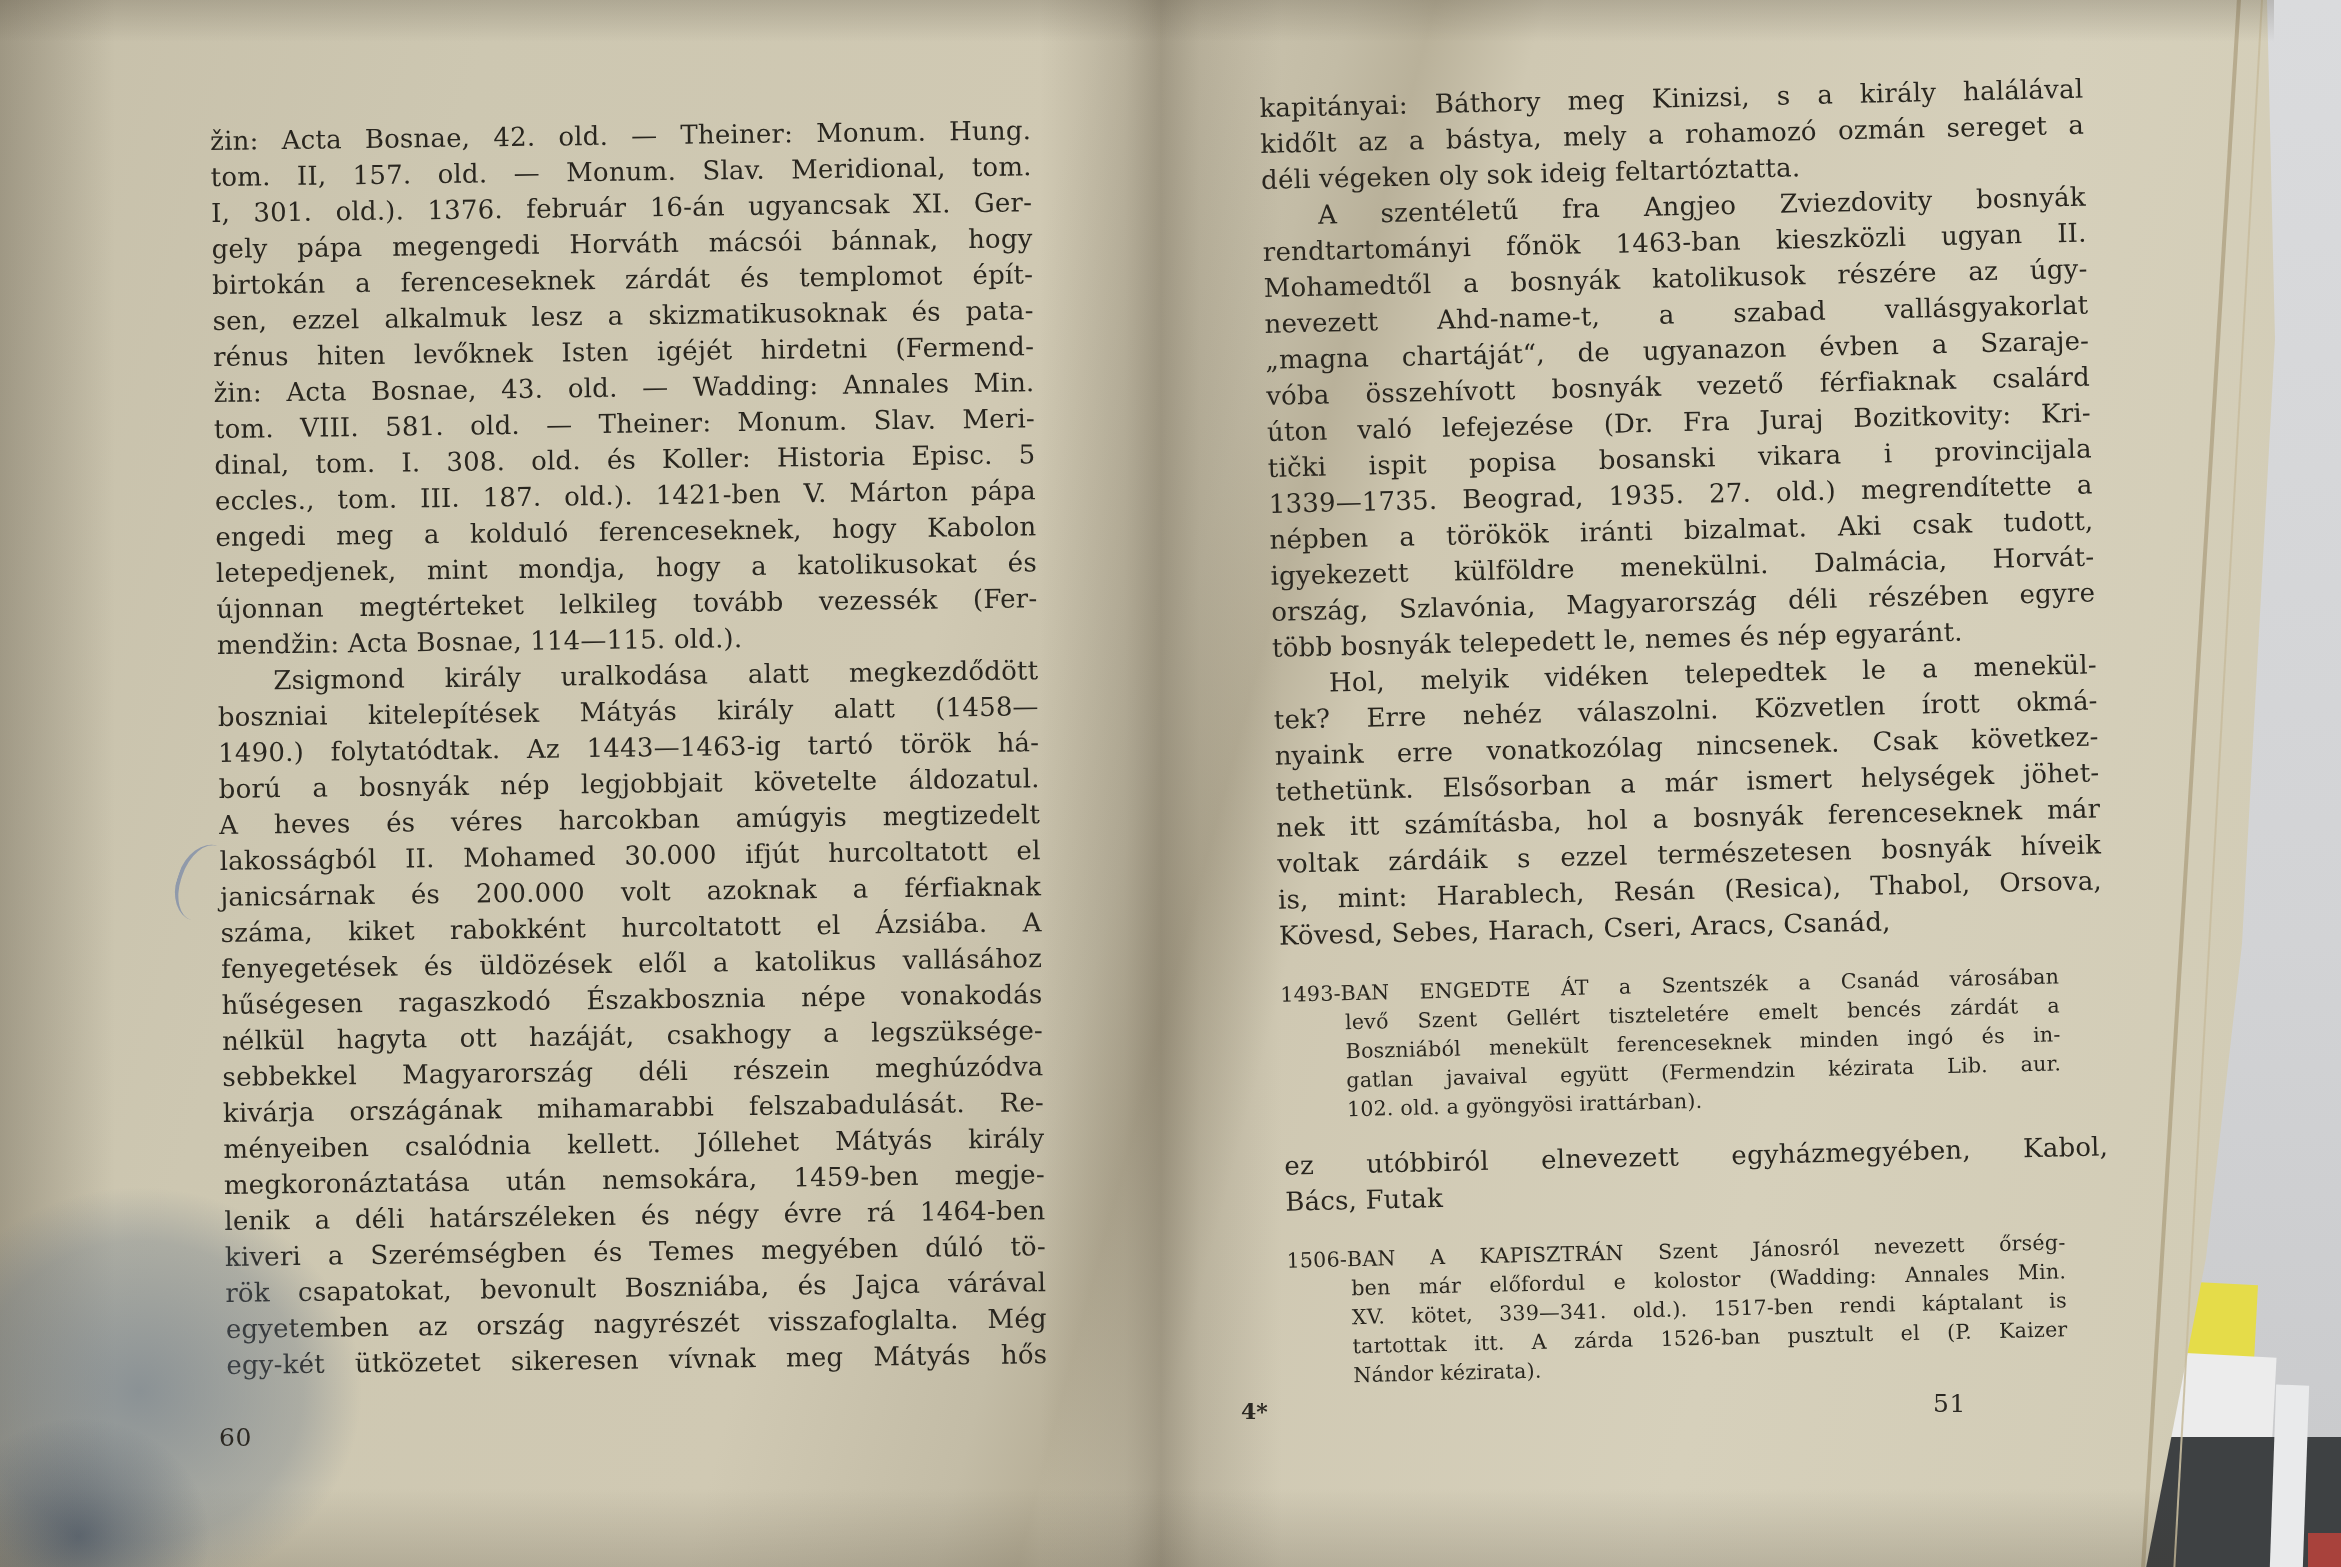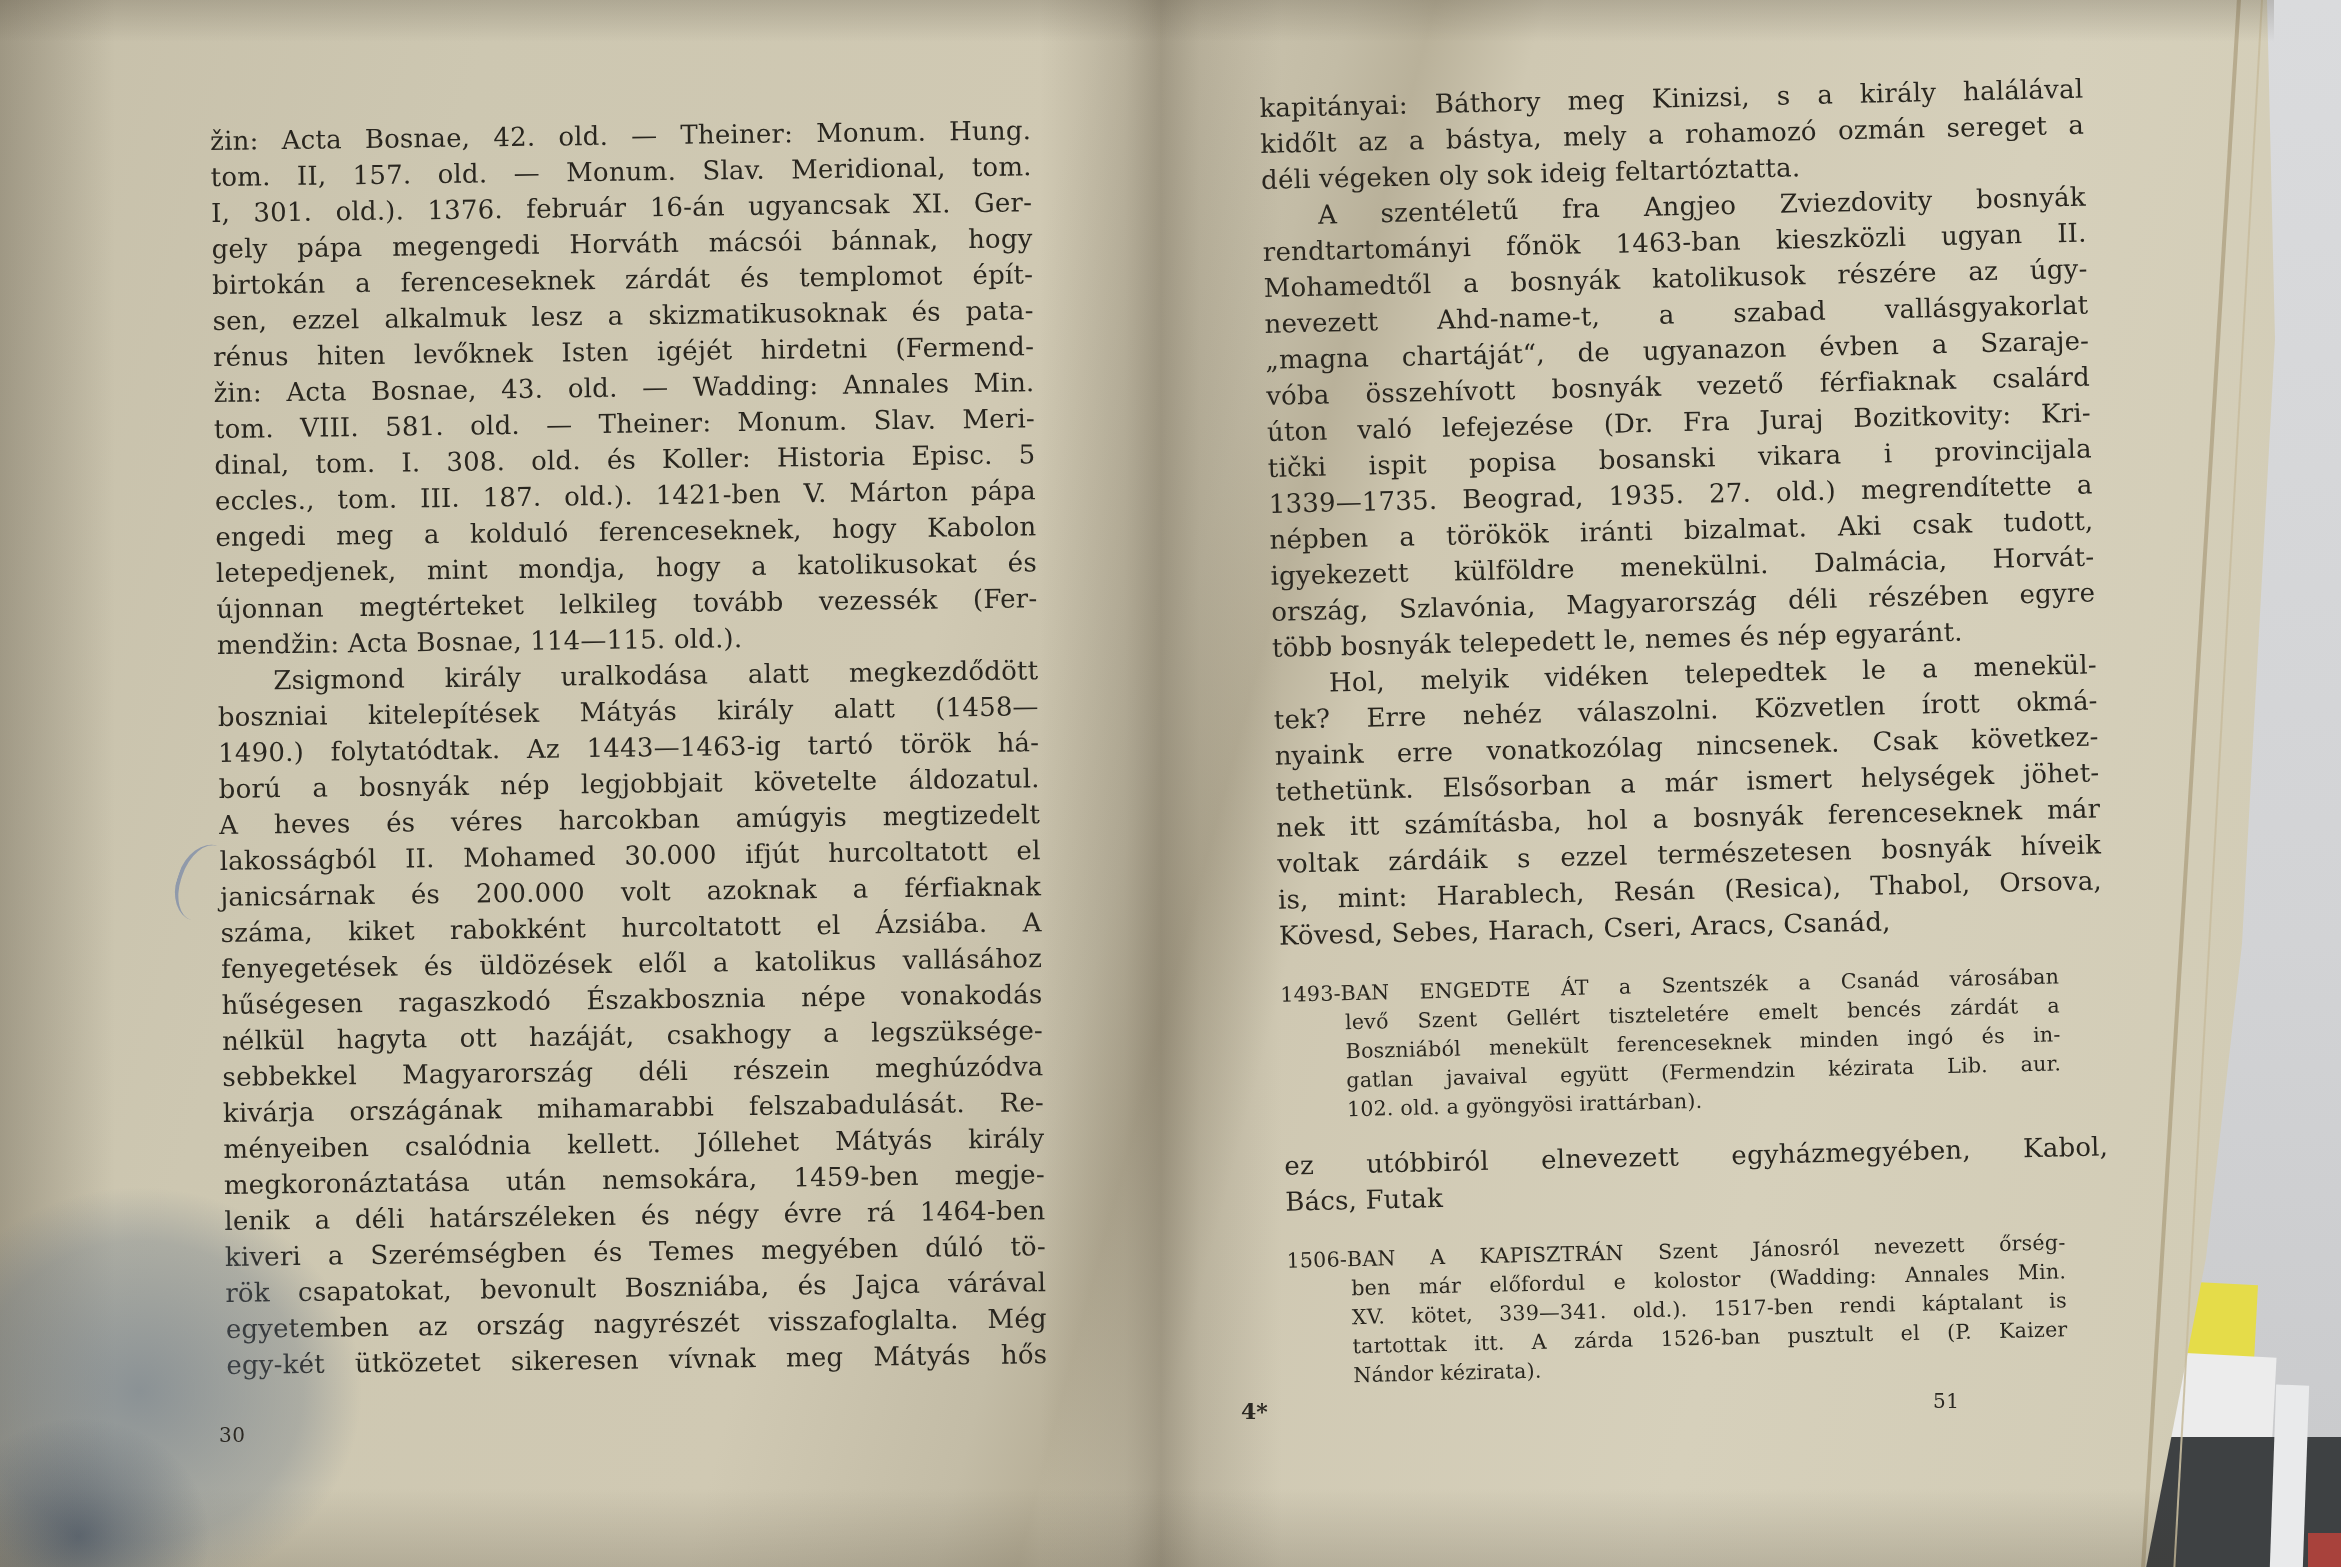--- a/index.html
+++ b/index.html
@@ -45,21 +45,21 @@
   #right-text{left:1259px;top:90px;width:824px;transform:rotate(-1.35deg);transform-origin:top left;}
   .line{font-size:26px;line-height:36px;height:36px;letter-spacing:0.2px;white-space:nowrap;
     text-align:justify;text-align-last:justify;}
   .line.last{text-align-last:left;}
   .line.ind{text-indent:56px;}
   .footnote{margin-top:27px;margin-bottom:22px;width:779px;}
   .footnote .fline{font-size:20.6px;line-height:29px;height:29px;letter-spacing:0.2px;white-space:nowrap;
     padding-left:64px;text-align:justify;text-align-last:justify;}
   .footnote .fline.first{padding-left:0;}
   .footnote .fline.last{text-align-last:left;}
-  .pagenum{font-size:20px;color:#2b2822;letter-spacing:0.6px;}
+  .pagenum{font-size:25px;color:#2b2822;letter-spacing:0.6px;}
   #pagenum-left{left:219px;top:1423px;}
   #pagenum-right{left:1933px;top:1389px;}
   #sig-mark{left:1241px;top:1398px;font-size:22px;font-weight:bold;color:#2b2822;}
 </style>
 </head>
 <body>
 
 <div class="abs" id="bg-right"></div>
 <div class="abs" id="yellow-band"></div>
 <div class="abs" id="white-band"></div>
@@ -153,16 +153,16 @@
       <div class="fline">XV. kötet, 339—341. old.). 1517-ben rendi káptalant is</div>
       <div class="fline">tartottak itt. A zárda 1526-ban pusztult el (P. Kaizer</div>
       <div class="fline last">Nándor kézirata).</div>
     </div>
   </div>
 
 <div class="abs" id="blue-smudge"></div>
 <div class="abs" id="blue-smudge-deep"></div>
 <div class="abs" id="ink-squiggle"></div>
 
-<div class="abs pagenum" id="pagenum-left">30</div>
+<div class="abs pagenum" id="pagenum-left">60</div>
 <div class="abs pagenum" id="pagenum-right">51</div>
 <div class="abs" id="sig-mark">4*</div>
 
 
 </body></html>

